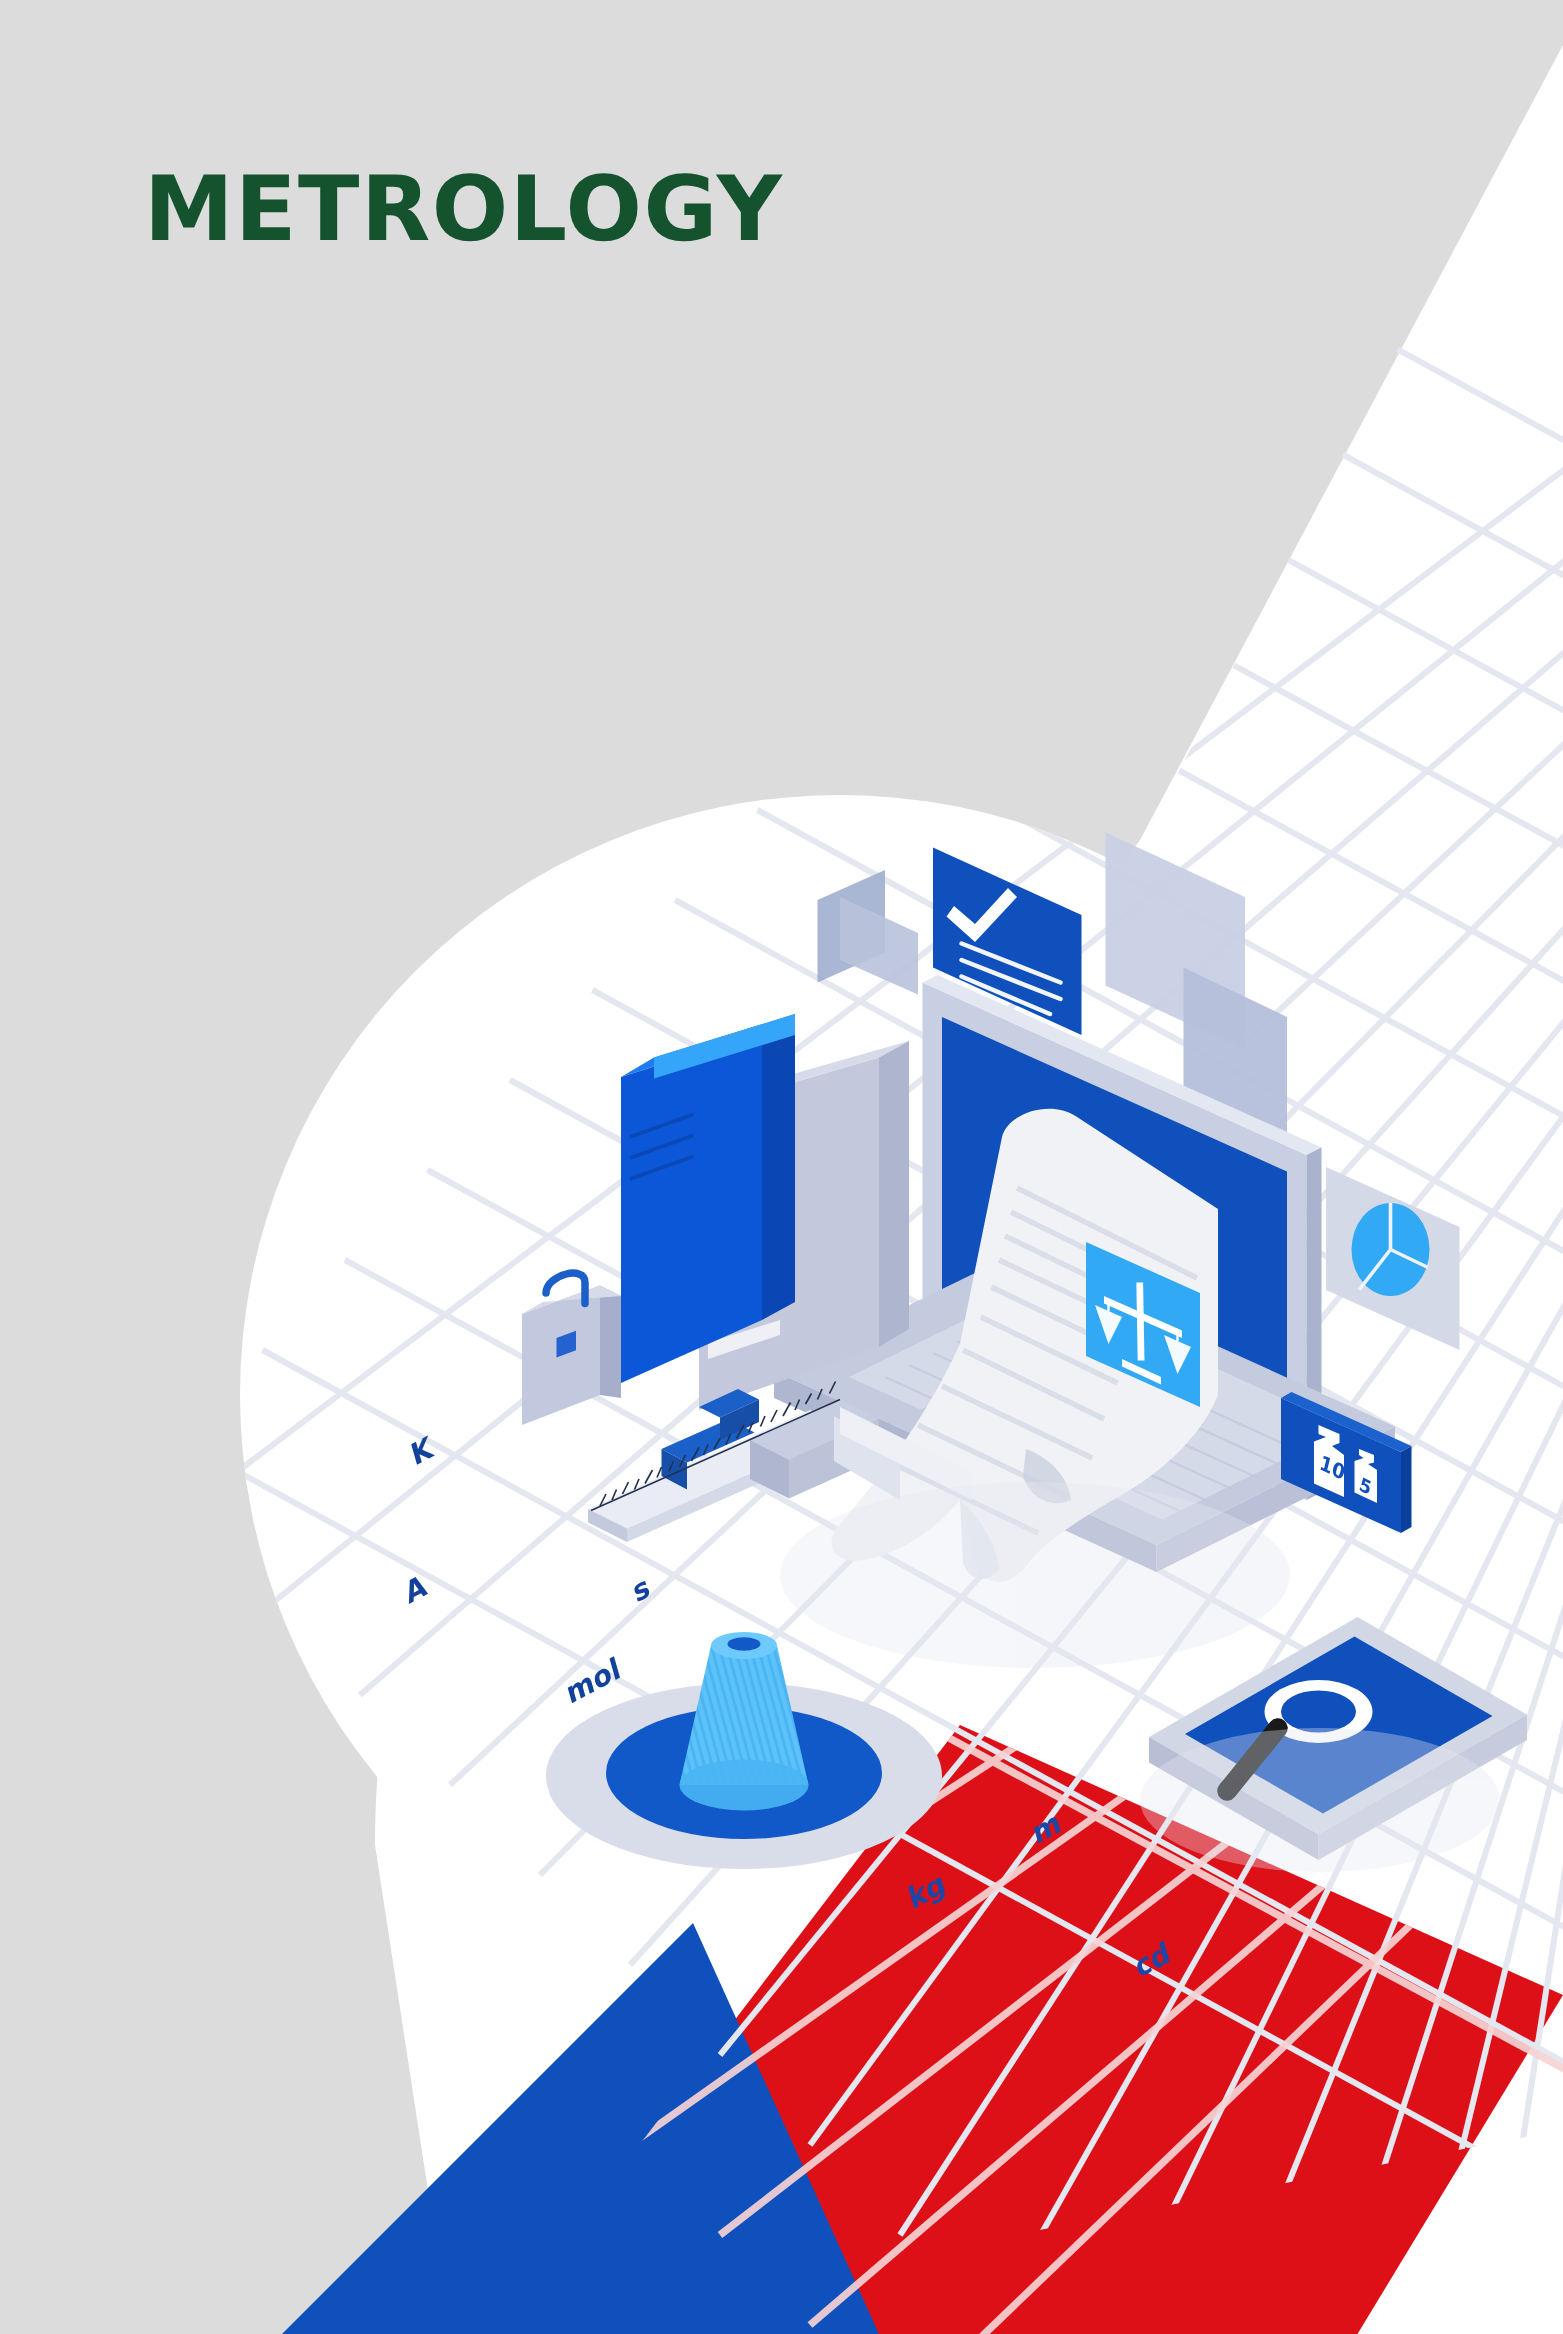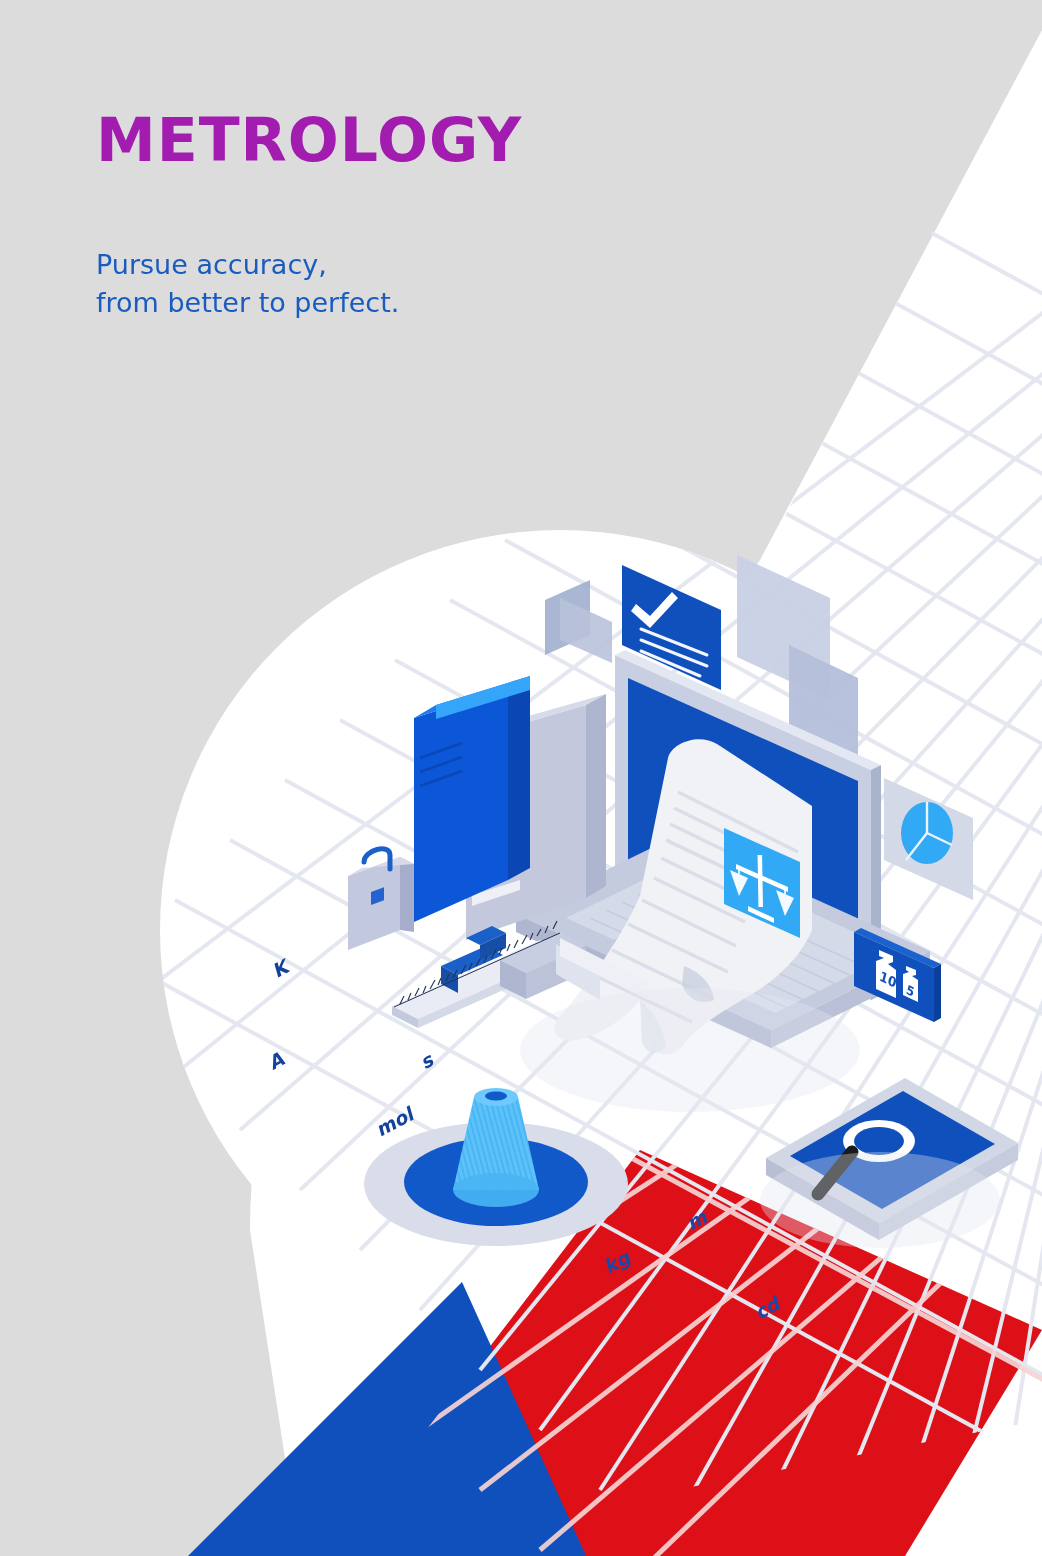--- a/index.html
+++ b/index.html
@@ -23,21 +23,21 @@
     left:96px;
     top:110px;
     z-index:40;
   }
   #title{
     font-family:"DejaVu Sans","Liberation Sans",sans-serif;
     font-weight:700;
     font-size:60px;
     letter-spacing:1px;
     line-height:1;
-    color:#a21caf;
+    color:#14532d;
     margin:0;
     white-space:nowrap;
   }
   #tagline{
     margin:0;
     margin-top:76px;
     font-family:"DejaVu Sans","Liberation Sans",sans-serif;
     font-weight:400;
     font-size:27px;
     line-height:1.42;
@@ -86,22 +86,20 @@
       <path fill="#dd1018" d="M640,1150 L1042,1330 L1042,1556 L330,1556 Z"></path>
 
       <path fill="#0f50bd" d="M358,1556 L188,1556 L462,1282 L586,1556 Z"></path>
 
       <path fill="#ffffff" d="M1042,1330 L1042,1556 L905,1556 Z"></path>
     </svg>
   </div>
 
   <div id="headline">
     <h1 id="title">METROLOGY</h1>
-    <p id="tagline">Pursue accuracy,
-from better to perfect.</p>
   </div>
 
   <div id="illustration">
     <svg class="iso-svg" viewBox="0 0 1042 1556" preserveAspectRatio="none" aria-hidden="true">
       <defs>
 
         <clipPath id="floorClip">
           <path d="M1042,20 L1042,1420 L330,1556 L250,1230
                    C 250,1060 310,950 430,885
                    C 530,830 670,690 770,545 L1042,20 Z"></path>

